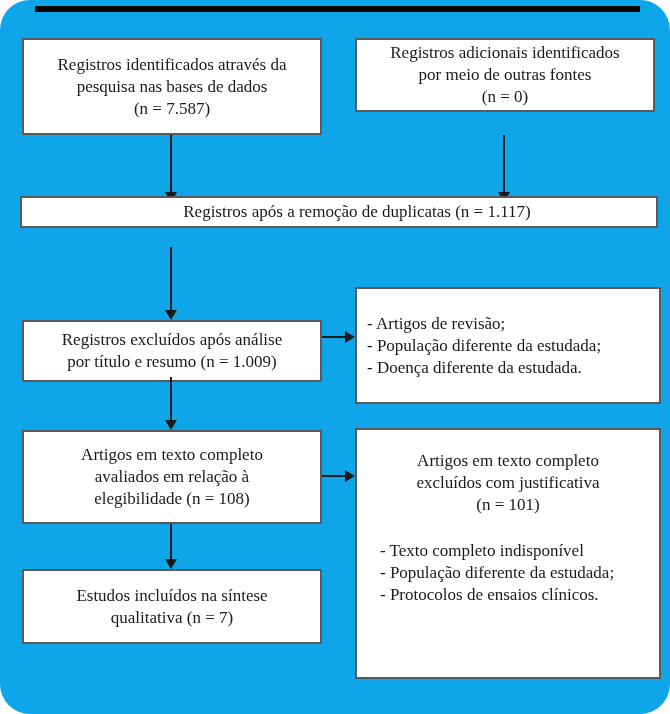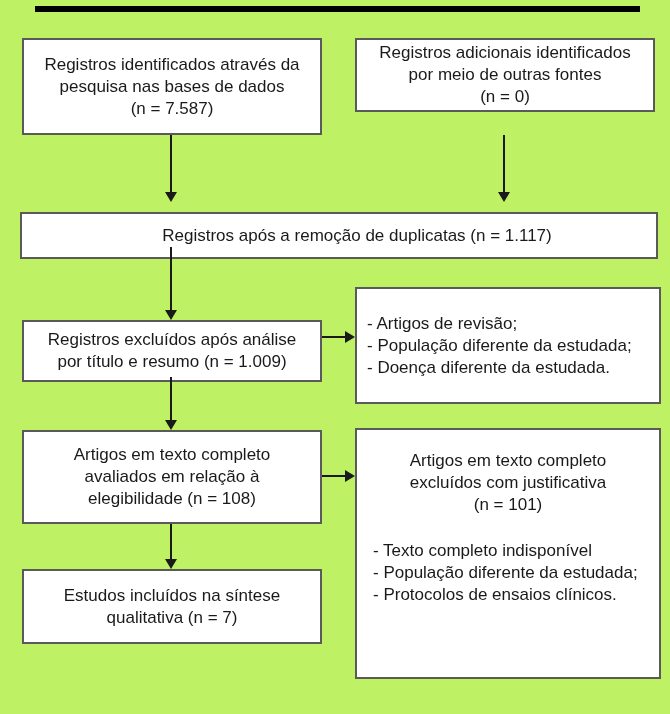--- a/index.html
+++ b/index.html
@@ -4,24 +4,25 @@
 <style>
   html, body {
     margin: 0;
     padding: 0;
     background: #ffffff;
   }
   .canvas {
     position: relative;
     width: 670px;
     height: 714px;
-    background: #bef264;
-    font-family: Liberation Sans, sans-serif;
+    background: #0ea5e9;
+    font-family: Liberation Serif, serif;
     color: #1a1a1a;
     overflow: hidden;
+    border-radius: 30px;
   }
   .top-rule {
     position: absolute;
     left: 35px;
     top: 6px;
     width: 605px;
     height: 6px;
     background: #000000;
   }
   .box {
@@ -37,30 +38,30 @@
   }
   .box.centered { text-align: center; align-items: center; }
   .box.left-list { text-align: left; align-items: flex-start; padding-left: 10px; padding-right: 0; }
   .ln { white-space: nowrap; }
   .item { white-space: nowrap; }
   .item.cont { padding-left: 11px; }
 
   
   #box-identified-db   { left: 22px;  top: 38px;  width: 300px; height: 97px; }
   #box-identified-oth  { left: 355px; top: 38px;  width: 300px; height: 74px; }
-  #box-dedup           { left: 20px;  top: 212px; width: 638px; height: 47px; padding-left: 36px; }
+  #box-dedup           { left: 20px;  top: 196px; width: 638px; height: 32px; padding-left: 36px; }
   #box-excluded-screen { left: 22px;  top: 320px; width: 300px; height: 62px; }
   #box-reasons-screen  { left: 355px; top: 287px; width: 306px; height: 117px; }
   #box-fulltext        { left: 22px;  top: 430px; width: 300px; height: 94px; }
   #box-ft-excluded     { left: 355px; top: 428px; width: 306px; height: 251px;
                          justify-content: flex-start; padding-top: 20px; }
   #box-included        { left: 22px;  top: 569px; width: 300px; height: 75px; }
 
   #box-ft-excluded .heading { text-align: center; }
-  #box-ft-excluded .list { margin-top: 24px; padding-left: 16px; text-align: left; }
+  #box-ft-excluded .list { margin-top: 24px; padding-left: 23px; text-align: left; }
 
   .vline {
     position: absolute;
     width: 2px;
     background: #1a1a1a;
   }
   .hline {
     position: absolute;
     height: 2px;
     background: #1a1a1a;

